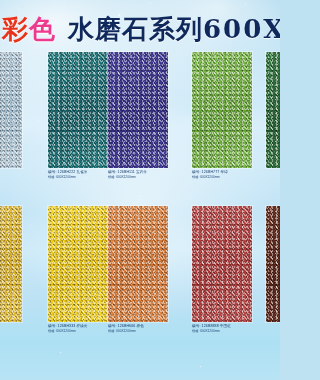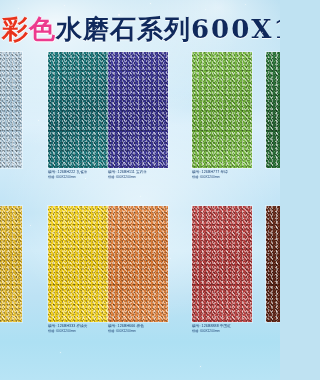--- a/index.html
+++ b/index.html
@@ -25,21 +25,21 @@
   #header{
     position:absolute;left:0;top:10px;width:280px;height:38px;
   }
   #title{
     position:absolute;left:2px;top:0;white-space:nowrap;
     font-family:"DejaVu Serif","Liberation Serif",serif;
     font-weight:bold;font-size:26px;letter-spacing:1px;line-height:38px;
   }
   #title .c1{color:#e8331c;text-shadow:0 1px 0 #fff,1px 0 0 #fff,0 0 2px #ffdede;}
   #title .c2{color:#ec3a8e;text-shadow:0 1px 0 #fff,1px 0 0 #fff,0 0 2px #ffdcee;}
-  #title .c3{color:#10295c;text-shadow:0 1px 0 rgba(255,255,255,.8);}
+  #title .c3{color:#10295c;text-shadow:0 1px 0 rgba(255,255,255,.8);margin-left:12px;}
   #title .c4{color:#10295c;font-family:"DejaVu Serif","Liberation Serif",serif;
              letter-spacing:2px;text-shadow:0 1px 0 rgba(255,255,255,.8);}
 
   
   .row{position:absolute;left:0;width:280px;}
   #row1{top:52px;height:138px;}
   #row2{top:206px;height:138px;}
 
   .cell{position:absolute;top:0;width:60px;}
   .tile{

